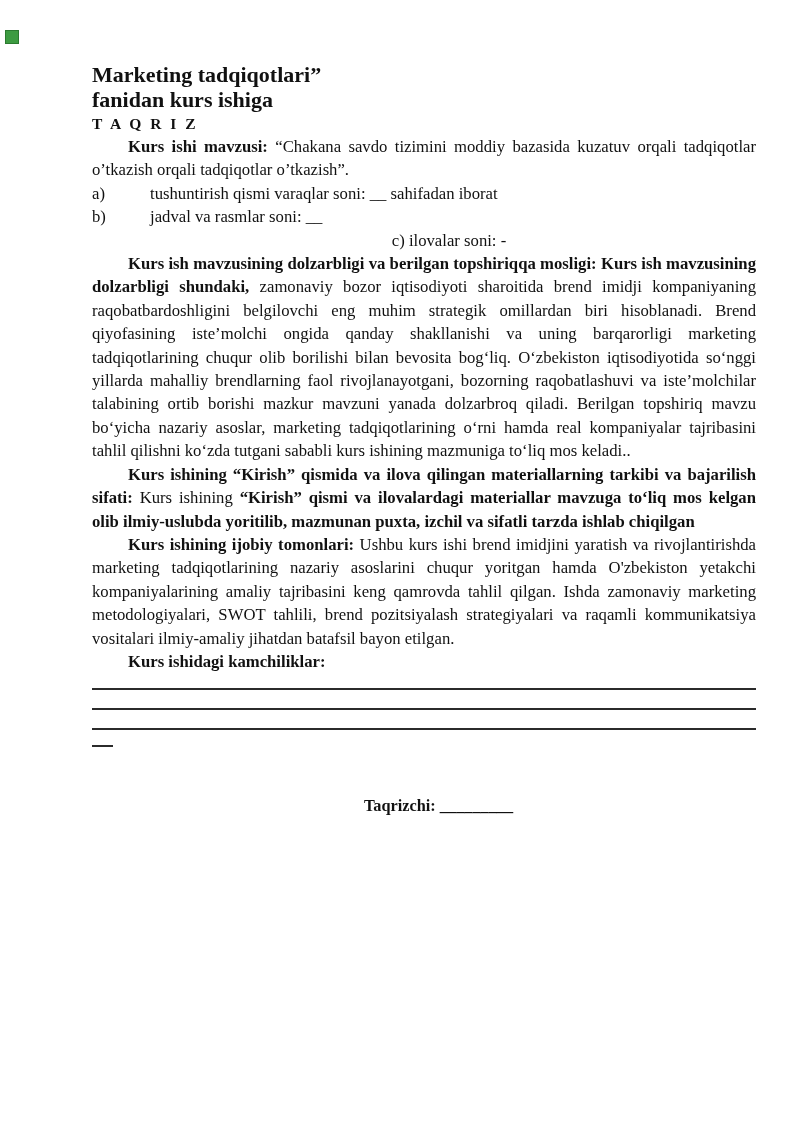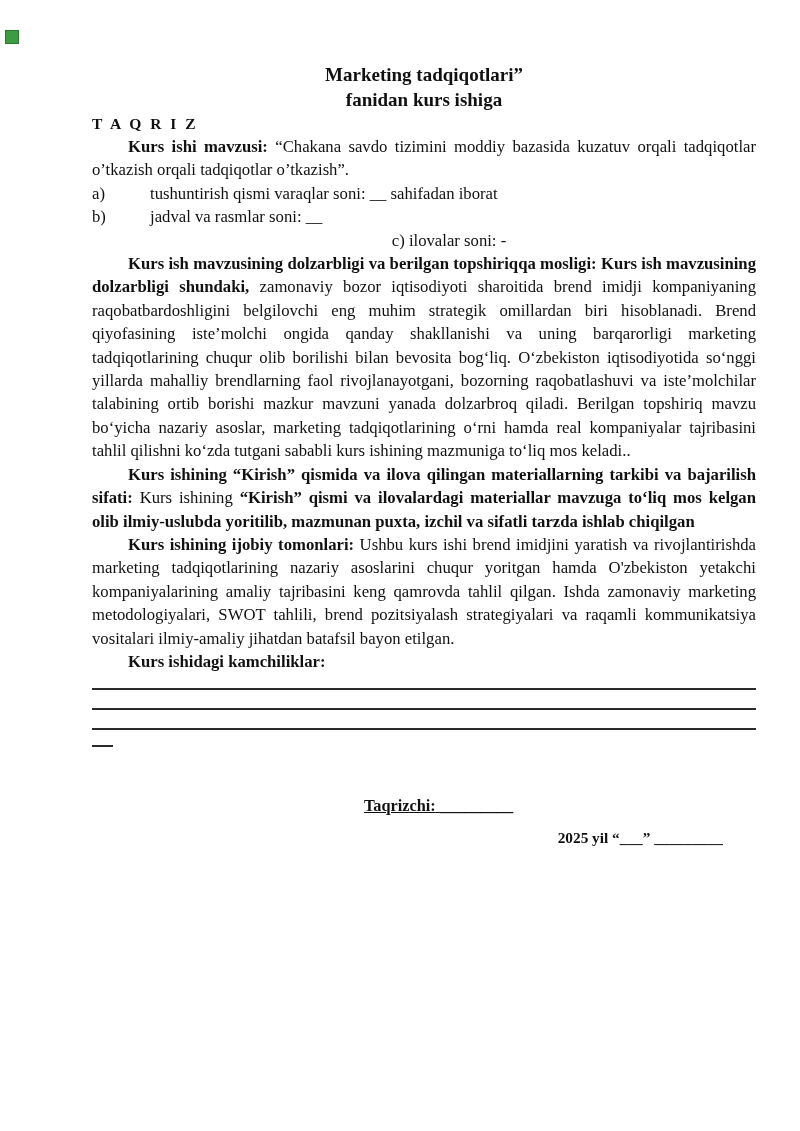--- a/index.html
+++ b/index.html
@@ -12,22 +12,22 @@
     overflow: hidden;
   }
   .green-indicator {
     position: absolute; left: 5px; top: 30px;
     width: 14px; height: 14px;
     background: #3d9b41; border: 1px solid #2b7a2f;
     box-sizing: border-box;
   }
   .page { padding: 62px 44px 0 92px; }
   .title-line {
-    text-align: center; font-weight: bold;
-    font-size: 19px; line-height: 25px;
+    text-align: left; font-weight: bold;
+    font-size: 22px; line-height: 25px;
   }
   .taqriz-line {
     text-align: left; font-weight: bold;
     font-size: 15.5px; letter-spacing: 2.5px; line-height: 23px;
   }
   .body-text { font-size: 16.7px; line-height: 23.4px; }
   p { margin: 0; text-align: justify; }
   .ind { text-indent: 36px; }
   .bd { font-weight: bold; }
   .no-justify { text-align: left; }
@@ -39,21 +39,20 @@
   .answer-line.first { height: 11px; }
   .answer-line-short {
     display: inline-block; width: 21px; height: 15px;
     border-bottom: 2px solid #2b2b2b;
   }
   .sig-row1 {
     display: flex; align-items: baseline; gap: 36px;
     margin: 40px 0 0 272px;
     font-weight: bold; font-size: 16.3px;
     white-space: nowrap;
-    text-decoration: underline;
   }
   .sig-row2 {
     text-align: right; padding-right: 33px; margin-top: 9px;
     font-weight: bold; font-size: 15.3px;
     white-space: nowrap;
   }
 </style>
 </head>
 <body>
 
@@ -92,16 +91,15 @@
       <div class="answer-line first"></div>
       <div class="answer-line"></div>
       <div class="answer-line"></div>
       <span class="answer-line-short"></span>
     </div>
 
     <div class="sig-row1">
       <span><span>Taqrizchi:</span>&nbsp;<span>_________</span></span>
     </div>
 
-    <div class="sig-row2">2025 yil “___” _________</div>
 
   </div>
 </div>
 
 </body></html>

